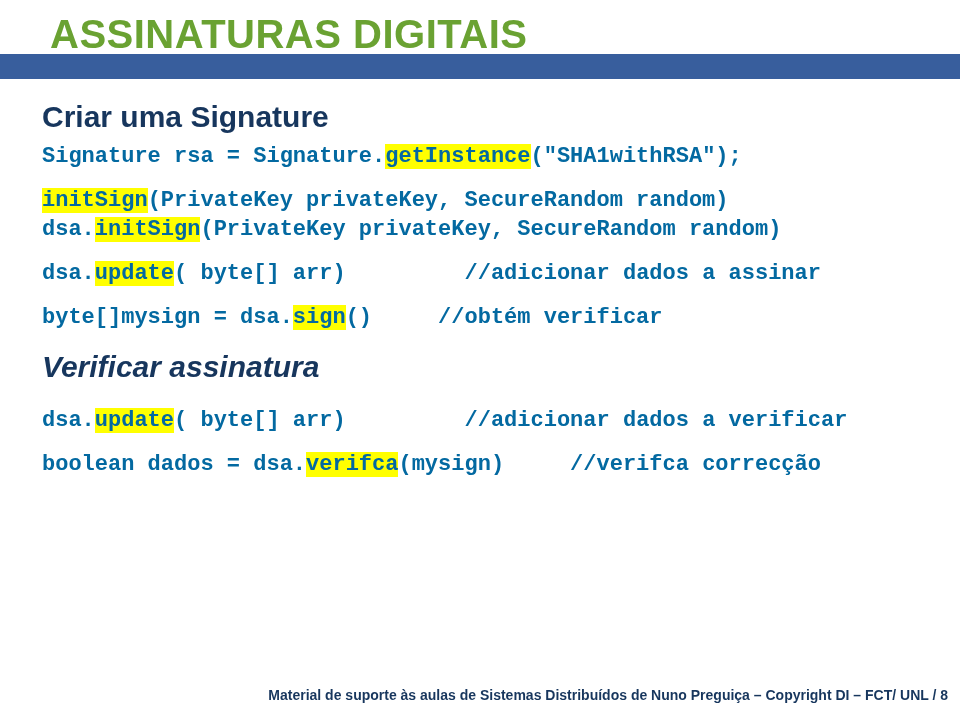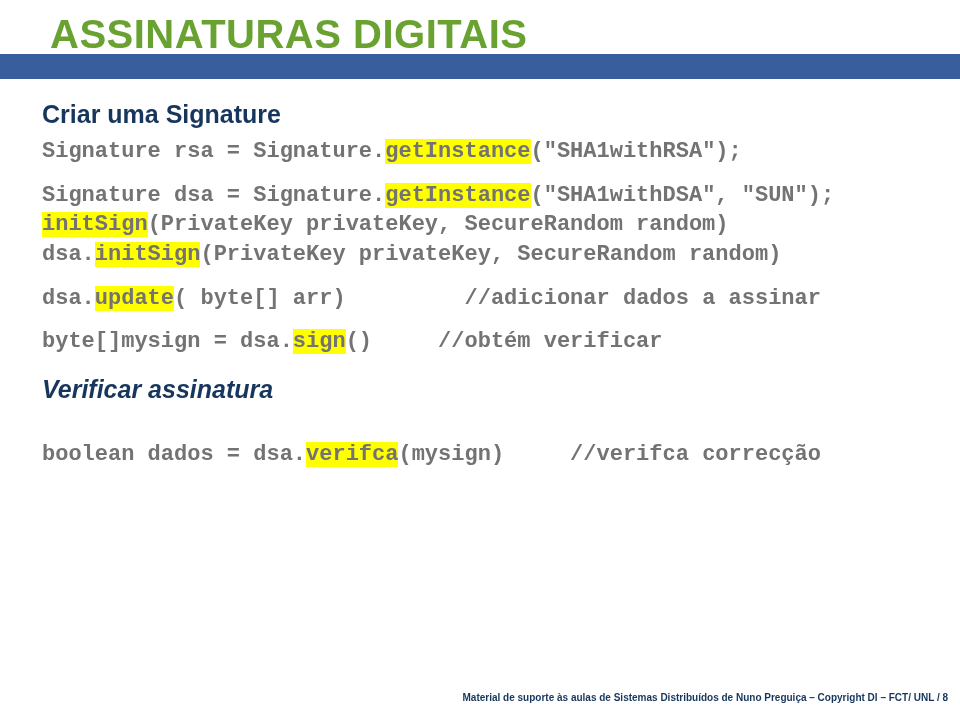--- a/index.html
+++ b/index.html
@@ -36,72 +36,72 @@
     letter-spacing: 0.5px;
     margin-left: 8px;
   }
   .content {
     position: absolute;
     left: 42px;
     top: 90px;
     width: 876px;
   }
   .subhead {
-    font-size: 25px;
+    font-size: 30px;
     font-weight: bold;
     color: #17365d;
     margin-top: 10px;
     margin-bottom: 8px;
   }
   .code {
     font-family: "Courier New", Courier, monospace;
     font-size: 22px;
     font-weight: bold;
-    color: #737373;
+    color: #0369a1;
     line-height: 1.35;
     white-space: pre;
   }
   .code .hl {
     background: #ffff00;
   }
   .spacer-md { height: 14px; }
   .footer {
     position: absolute;
     bottom: 8px;
     right: 12px;
-    font-size: 10px;
+    font-size: 14px;
     font-weight: bold;
     color: #17365d;
     text-align: center;
   }
 </style>
 </head>
 <body>
 
 <div class="slide">
 
   <div class="title-bar"></div>
   <div class="title-green">ASSINATURAS DIGITAIS</div>
 
   <div class="content">
 
     <div class="subhead">Criar uma Signature</div>
     <div class="code"><span>Signature rsa = Signature.</span><span class="hl">getInstance</span><span>("SHA1withRSA");</span></div>
     <div class="spacer-md"></div>
-    <div class="code"><span>Signature dsa = Signature.</span><span class="hl">getInstance</span><span>("SHA1withDSA", "SUN");</span></div>
     <div class="code"><span class="hl">initSign</span><span>(PrivateKey privateKey, SecureRandom random)</span></div>
 
     <div class="code"><span>dsa.</span><span class="hl">initSign</span><span>(PrivateKey privateKey, SecureRandom random)</span></div>
     <div class="spacer-md"></div>
     <div class="code"><span>dsa.</span><span class="hl">update</span><span>( byte[] arr)</span><span>         </span><span>//adicionar dados a assinar</span></div>
     <div class="spacer-md"></div>
     <div class="code"><span>byte[]mysign = dsa.</span><span class="hl">sign</span><span>()</span><span>     </span><span>//obtém verificar</span></div>
 
     <div class="subhead" style="margin-top:18px;font-style:italic;">Verificar assinatura</div>
     <div class="spacer-md"></div>
+    <div class="code"><span>dsa.</span><span class="hl">update</span><span>( byte[] arr)</span><span>         </span><span>//adicionar dados a verificar</span></div>
     <div class="spacer-md"></div>
     <div class="code"><span>boolean dados = dsa.</span><span class="hl">verifca</span><span>(mysign)</span><span>     </span><span>//verifca correcção</span></div>
 
   </div>
 
   <div class="footer">Material de suporte às aulas de Sistemas Distribuídos de Nuno Preguiça – Copyright DI – FCT/ UNL / 8</div>
 
 </div>
 
 </body></html>

